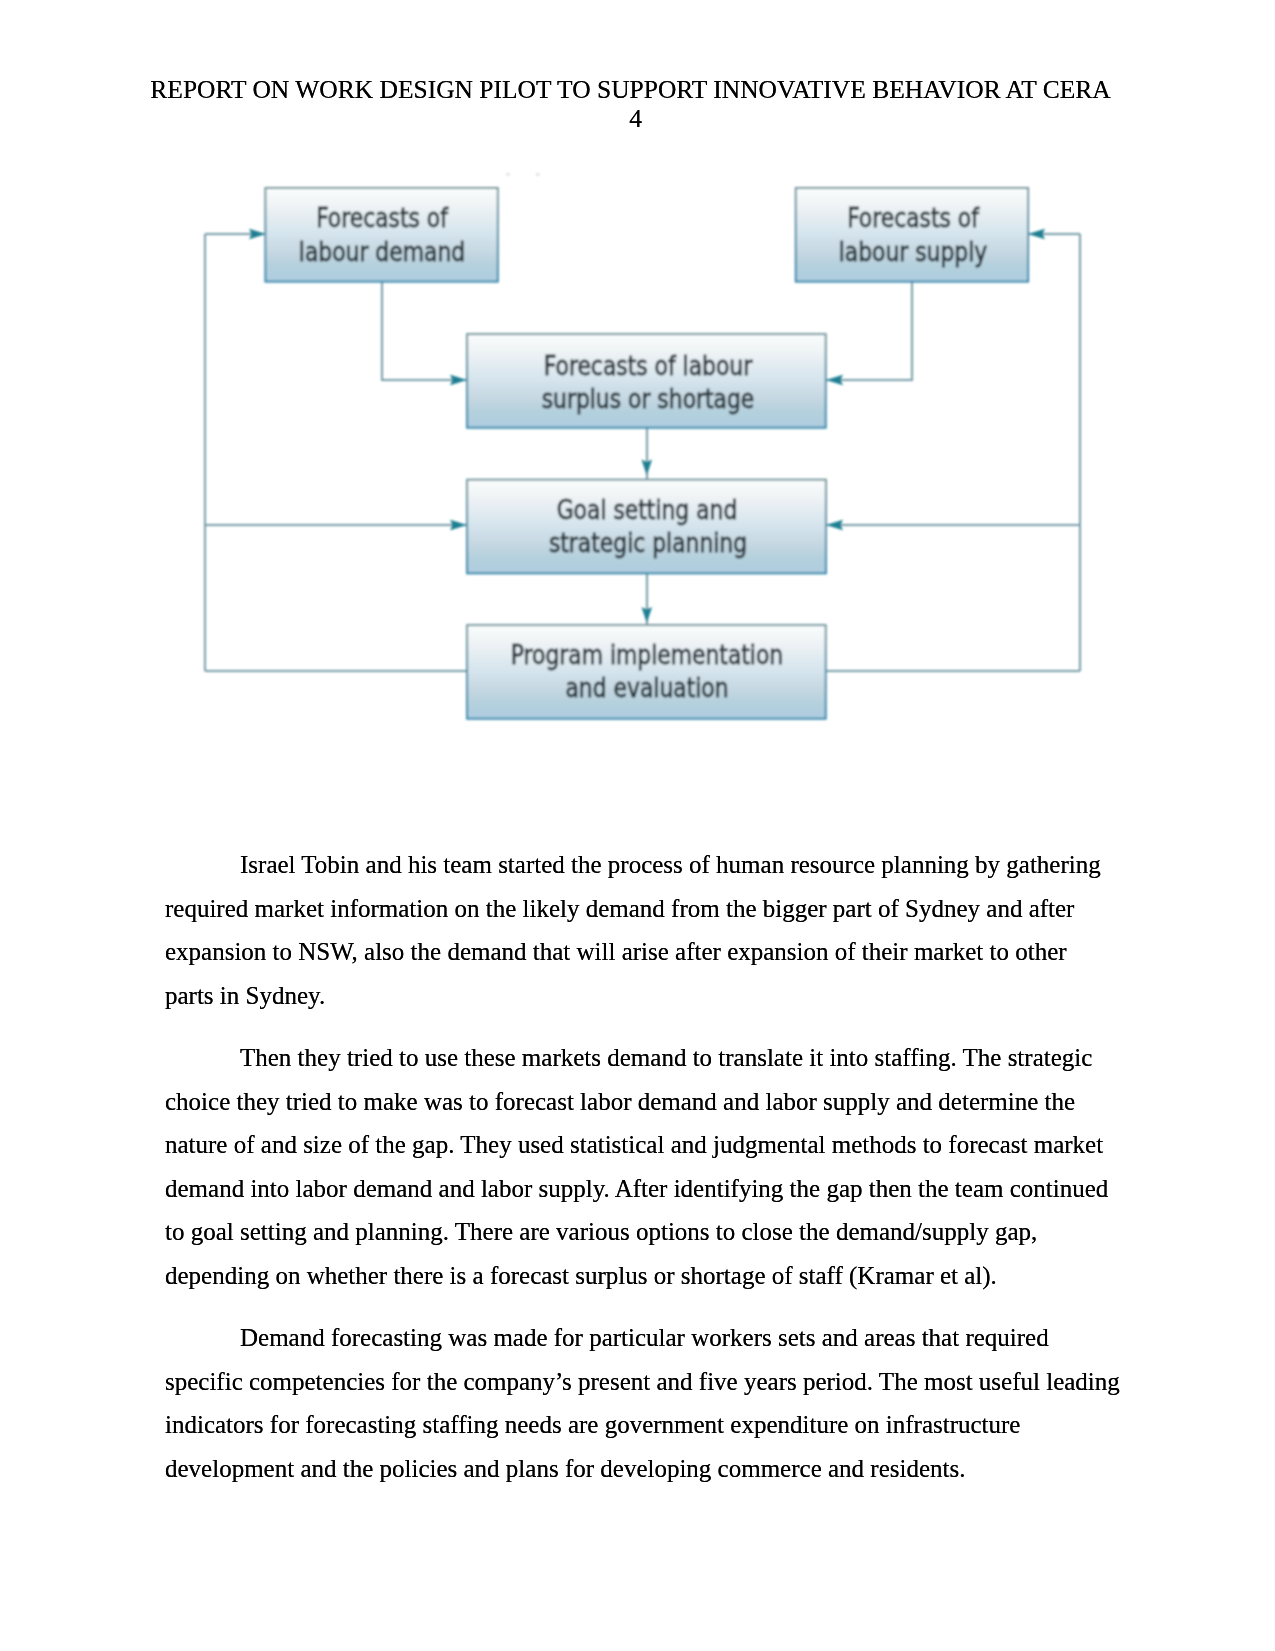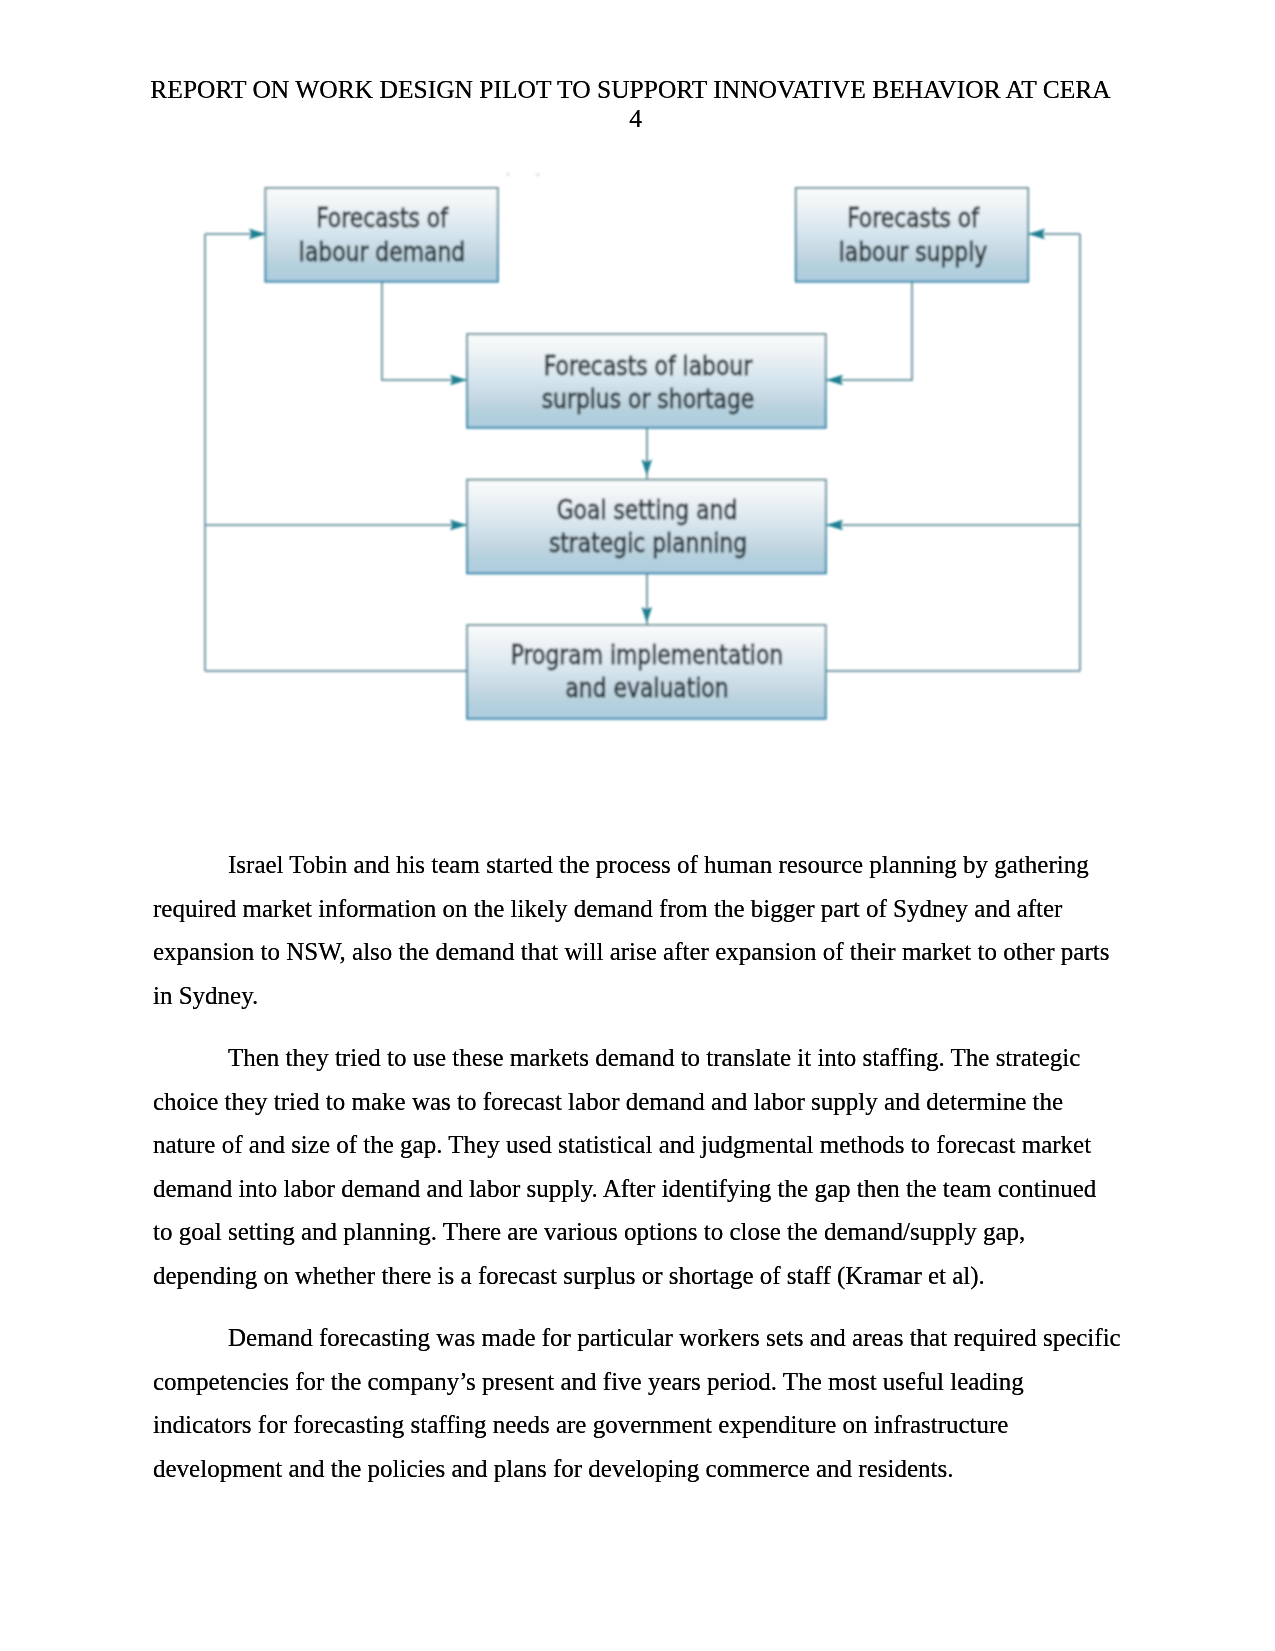--- a/index.html
+++ b/index.html
@@ -2,21 +2,21 @@
 <html><head>
 <meta charset="utf-8">
 <style>
   html,body{margin:0;padding:0;}
   body{width:1275px;height:1651px;background:#ffffff;font-family:"Liberation Serif",serif;color:#000;overflow:hidden;-webkit-font-smoothing:antialiased;}
   .page{position:relative;width:1275px;height:1651px;background:#fff;}
   .doc-header{will-change:transform;position:absolute;left:80px;top:74px;width:1101px;text-align:center;font-size:25.5px;line-height:31px;white-space:nowrap;text-shadow:0 0 0.35px rgba(0,0,0,0.85);}
   .page-number{will-change:transform;position:absolute;left:85px;top:103px;width:1101px;text-align:center;font-size:25.5px;line-height:31px;text-shadow:0 0 0.35px rgba(0,0,0,0.85);}
   .figure{position:absolute;left:0px;top:0px;width:1275px;height:800px;}
   .body-text{will-change:transform;position:absolute;left:149px;top:843px;width:972px;font-size:25px;line-height:43.5px;text-align:left;text-shadow:0 0 0.35px rgba(0,0,0,0.85);}
-  .body-text p{margin:0 0 19px 4px;text-indent:75px;}
+  .body-text p{margin:0 0 19px 16px;text-indent:75px;}
   .fc-label{font-family:"DejaVu Sans Condensed","DejaVu Sans",sans-serif;font-size:26.2px;fill:#2c373d;stroke:#2c373d;stroke-width:0.85px;paint-order:stroke fill;}
   .fc-label text{transform-box:fill-box;transform-origin:center;transform:scaleX(0.928);}
 </style>
 </head>
 <body>
 
 <div class="page">
 
   <div class="doc-header">REPORT ON WORK DESIGN PILOT TO SUPPORT INNOVATIVE BEHAVIOR AT CERA</div>
   <div class="page-number">4</div>

